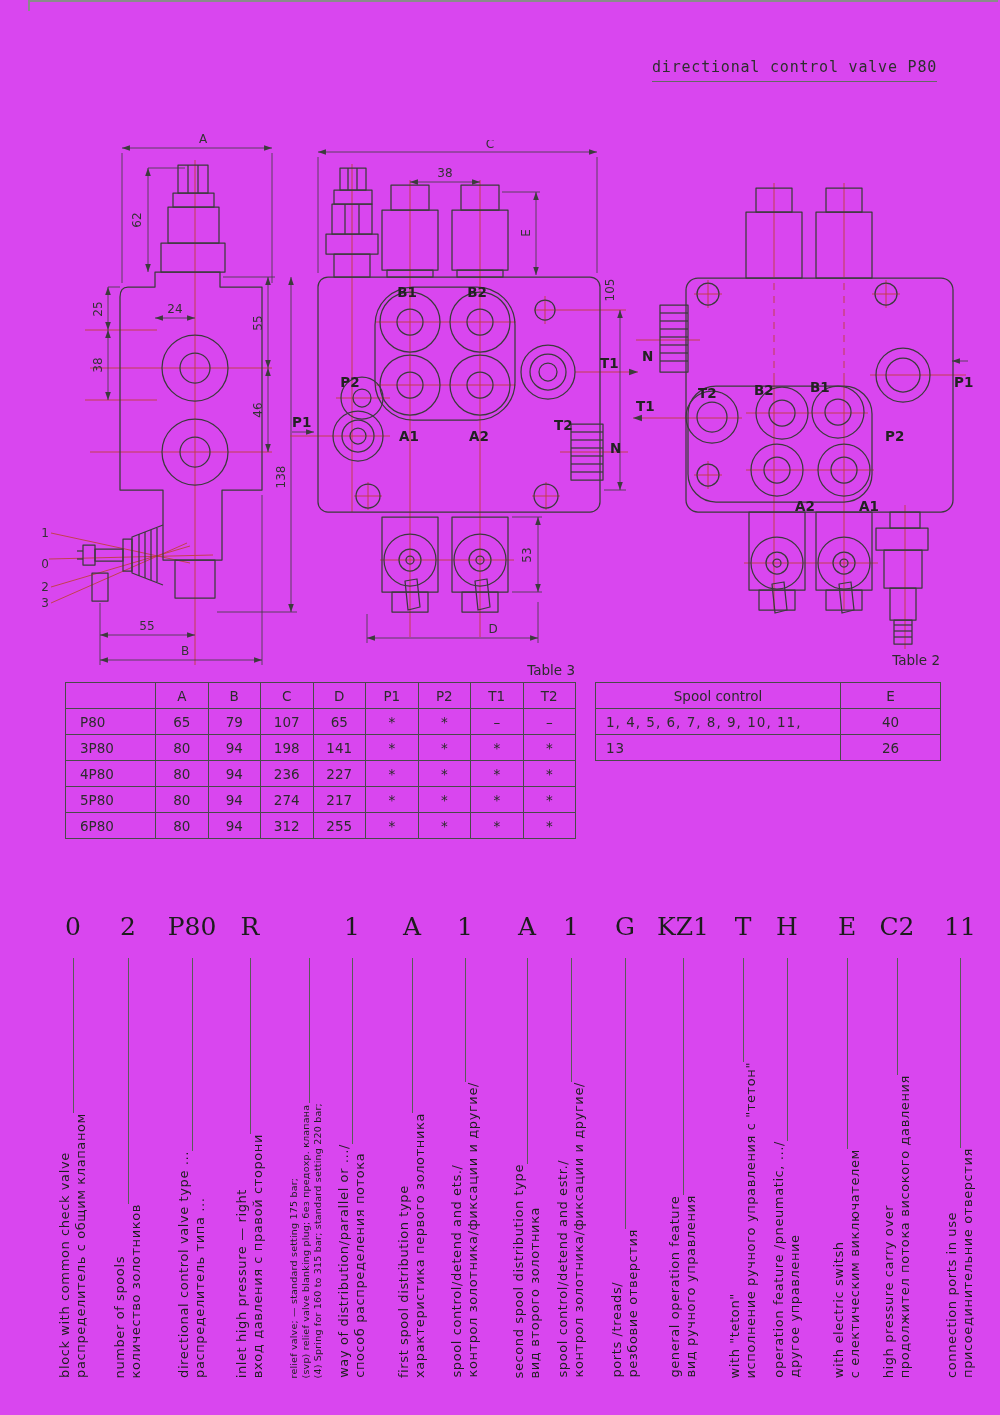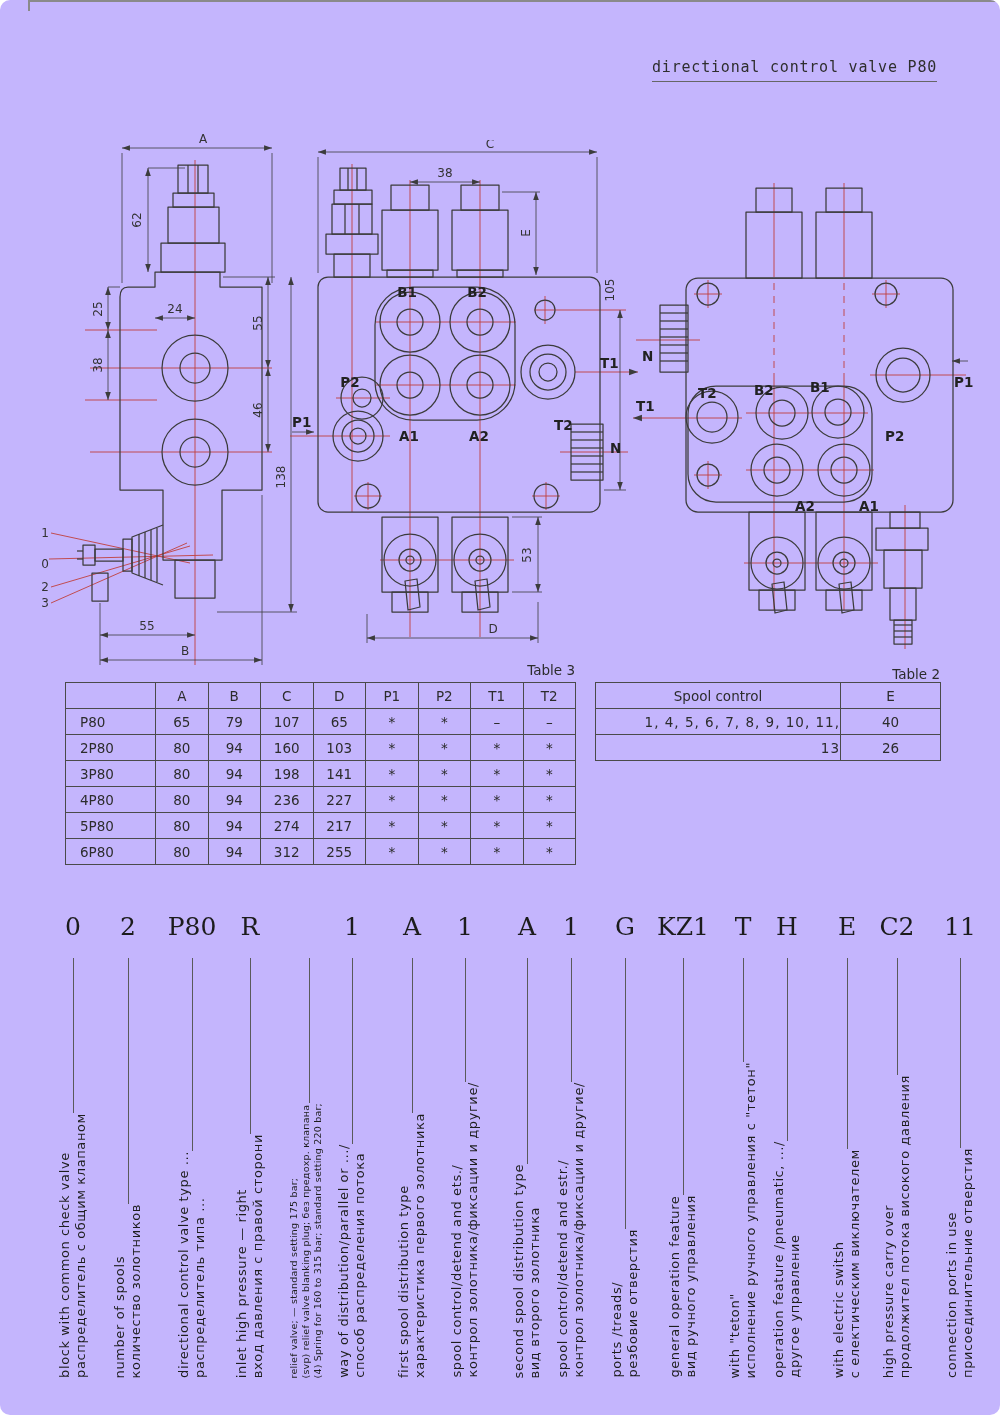--- a/index.html
+++ b/index.html
@@ -1,37 +1,37 @@
 <!DOCTYPE html>
 <html><head>
 <meta charset="utf-8">
 <style>
   html,body{margin:0;padding:0;background:#ffffff;}
-  #page{position:relative;width:1000px;height:1415px;background:#c4b5fd;
-        font-family:"DejaVu Sans",sans-serif;color:#222;overflow:hidden;border-radius:10px;}
+  #page{position:relative;width:1000px;height:1415px;background:#d946ef;
+        font-family:"DejaVu Sans",sans-serif;color:#222;overflow:hidden;}
   .frame-top{position:absolute;left:28px;top:0;width:970px;height:0;border-top:2px solid #8a8a8a;}
   .frame-tick{position:absolute;left:28px;top:0;width:0;height:11px;border-left:2px solid #8a8a8a;}
   .doc-title{position:absolute;left:652px;top:58px;font-family:"DejaVu Sans Mono",monospace;
              font-size:15px;letter-spacing:0.8px;color:#2e2e2e;border-bottom:1.5px solid #666;
              padding-bottom:5px;white-space:nowrap;}
   
   .dv{position:absolute;}
   .cl line{stroke:#c1403c;stroke-width:0.9;fill:none;}
   .cl line.dash{stroke-dasharray:7,6;}
   .ol rect,.ol circle,.ol path,.ol line{stroke:#3b3b3b;stroke-width:1.25;fill:none;stroke-linejoin:round;}
   .dl line{stroke:#3c3c3c;stroke-width:0.8;fill:none;}
   .dt text{font-family:"DejaVu Sans",sans-serif;font-size:12px;fill:#333;text-anchor:middle;}
   .pt text{font-family:"DejaVu Sans",sans-serif;font-size:13.5px;font-weight:bold;fill:#222;text-anchor:middle;}
   .dt text.st,.pt text.st{text-anchor:start;}
   
   .tbl-title{position:absolute;font-size:13.5px;color:#2c2c2c;width:120px;text-align:right;}
   table.dtab{position:absolute;border-collapse:collapse;table-layout:fixed;font-size:13.5px;color:#2c2c2c;}
   .dtab td,.dtab th{border:1.2px solid #4a4a4a;height:25px;text-align:center;font-weight:normal;padding:0;}
   .dtab .rowlabel{text-align:left;padding-left:14px;}
-  .dtab .spoolcell{text-align:right;padding-left:10px;letter-spacing:1px;}
+  .dtab .spoolcell{text-align:left;padding-left:10px;letter-spacing:1px;}
   
   .code-sym{position:absolute;top:912px;transform:translateX(-50%);
             font-family:"DejaVu Serif",serif;font-size:25px;color:#1c1c1c;white-space:nowrap;}
   .code-col{position:absolute;top:958px;height:420px;width:0;display:flex;flex-direction:column;
             align-items:flex-start;}
   .lead{width:0;border-left:1.2px solid #5a5a5a;flex:1 1 auto;min-height:10px;}
   .vlabel{flex:0 0 auto;writing-mode:vertical-rl;transform:rotate(180deg);font-size:13px;
           letter-spacing:0.6px;line-height:1.22;color:#1e1e1e;margin-left:-16px;white-space:nowrap;}
   .vlabel.small{font-size:9.5px;line-height:1.25;margin-left:-21px;letter-spacing:0.2px;}
 </style>
@@ -350,31 +350,20 @@
       <td>65</td>
       <td>79</td>
       <td>107</td>
       <td>65</td>
       <td>*</td>
       <td>*</td>
       <td>–</td>
       <td>–</td>
     </tr>
     <tr>
-      <td class="rowlabel">2P80</td>
-      <td>80</td>
-      <td>94</td>
-      <td>160</td>
-      <td>103</td>
-      <td>*</td>
-      <td>*</td>
-      <td>*</td>
-      <td>*</td>
-    </tr>
-    <tr>
       <td class="rowlabel">3P80</td>
       <td>80</td>
       <td>94</td>
       <td>198</td>
       <td>141</td>
       <td>*</td>
       <td>*</td>
       <td>*</td>
       <td>*</td>
     </tr>
@@ -407,21 +396,21 @@
       <td>312</td>
       <td>255</td>
       <td>*</td>
       <td>*</td>
       <td>*</td>
       <td>*</td>
     </tr>
   </tbody>
     </table>
 
-  <div class="tbl-title" style="left:820px;top:666px">Table 2</div>
+  <div class="tbl-title" style="left:820px;top:652px">Table 2</div>
   <table class="dtab" style="left:595px;top:682px;width:345px">
     <colgroup>
         <col style="width:245px">
         <col style="width:100px">
       </colgroup>
     <tbody>
         <tr>
       <th>Spool control</th>
       <th>E</th>
     </tr>

